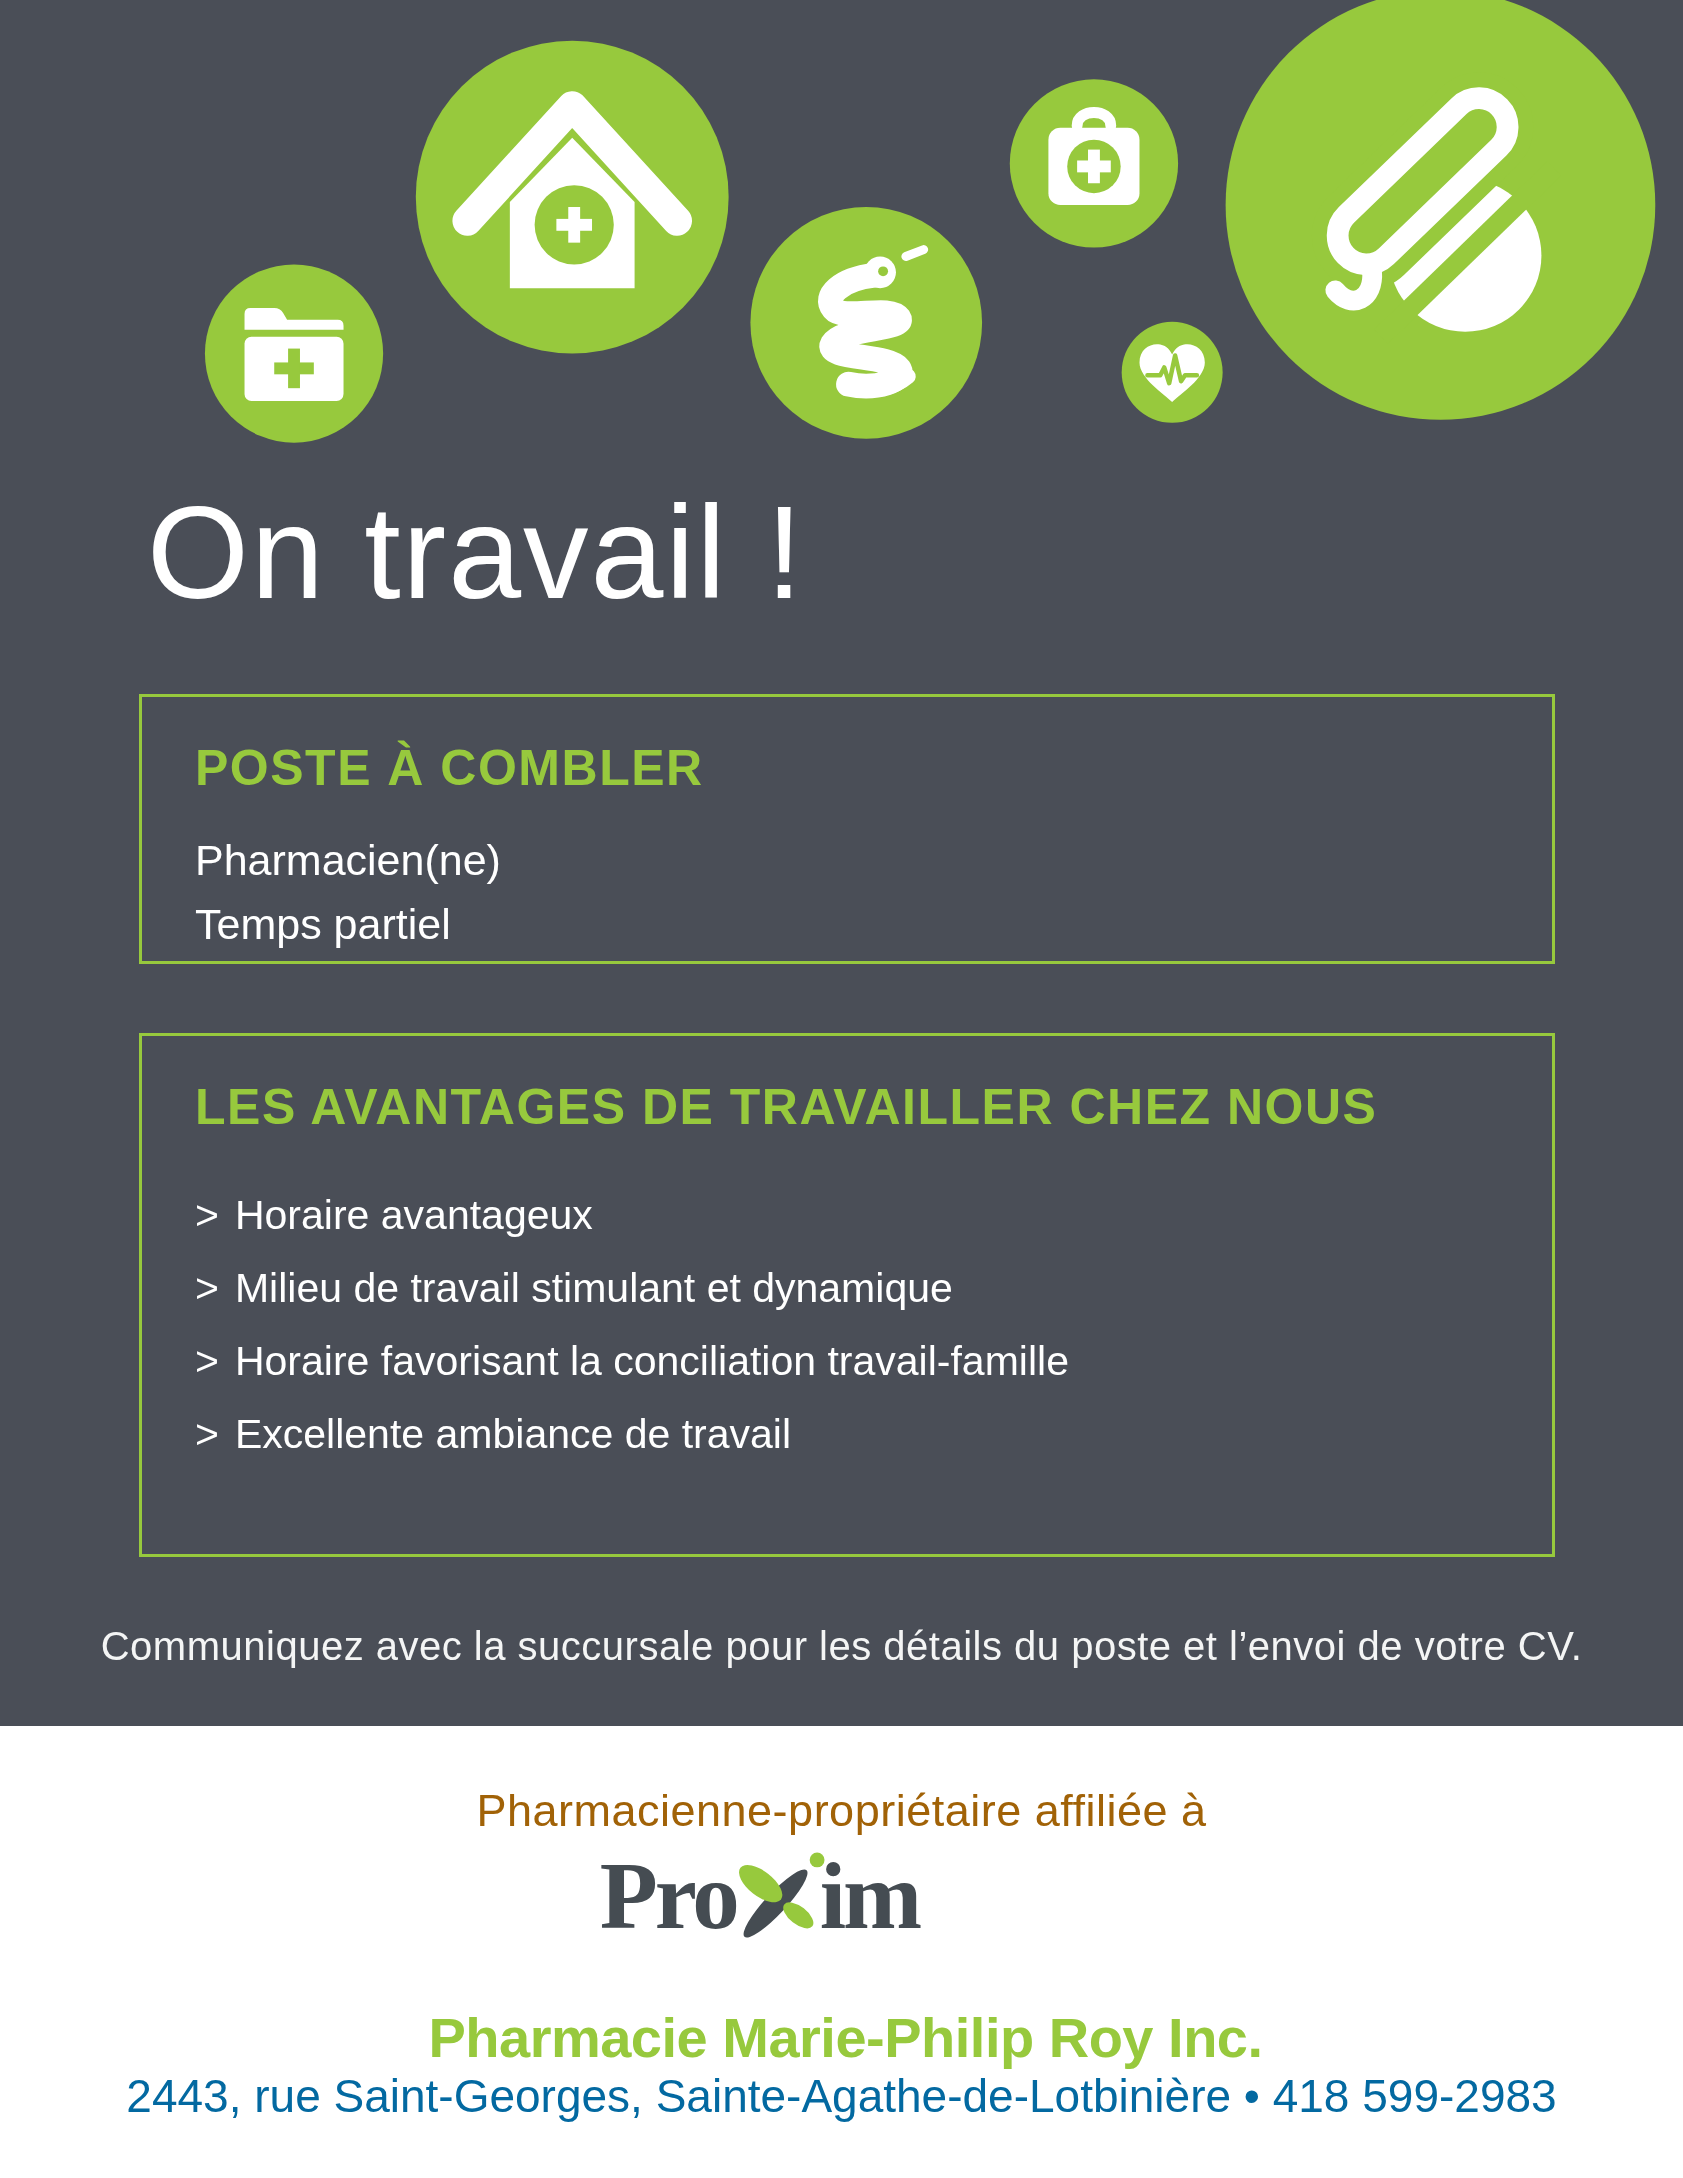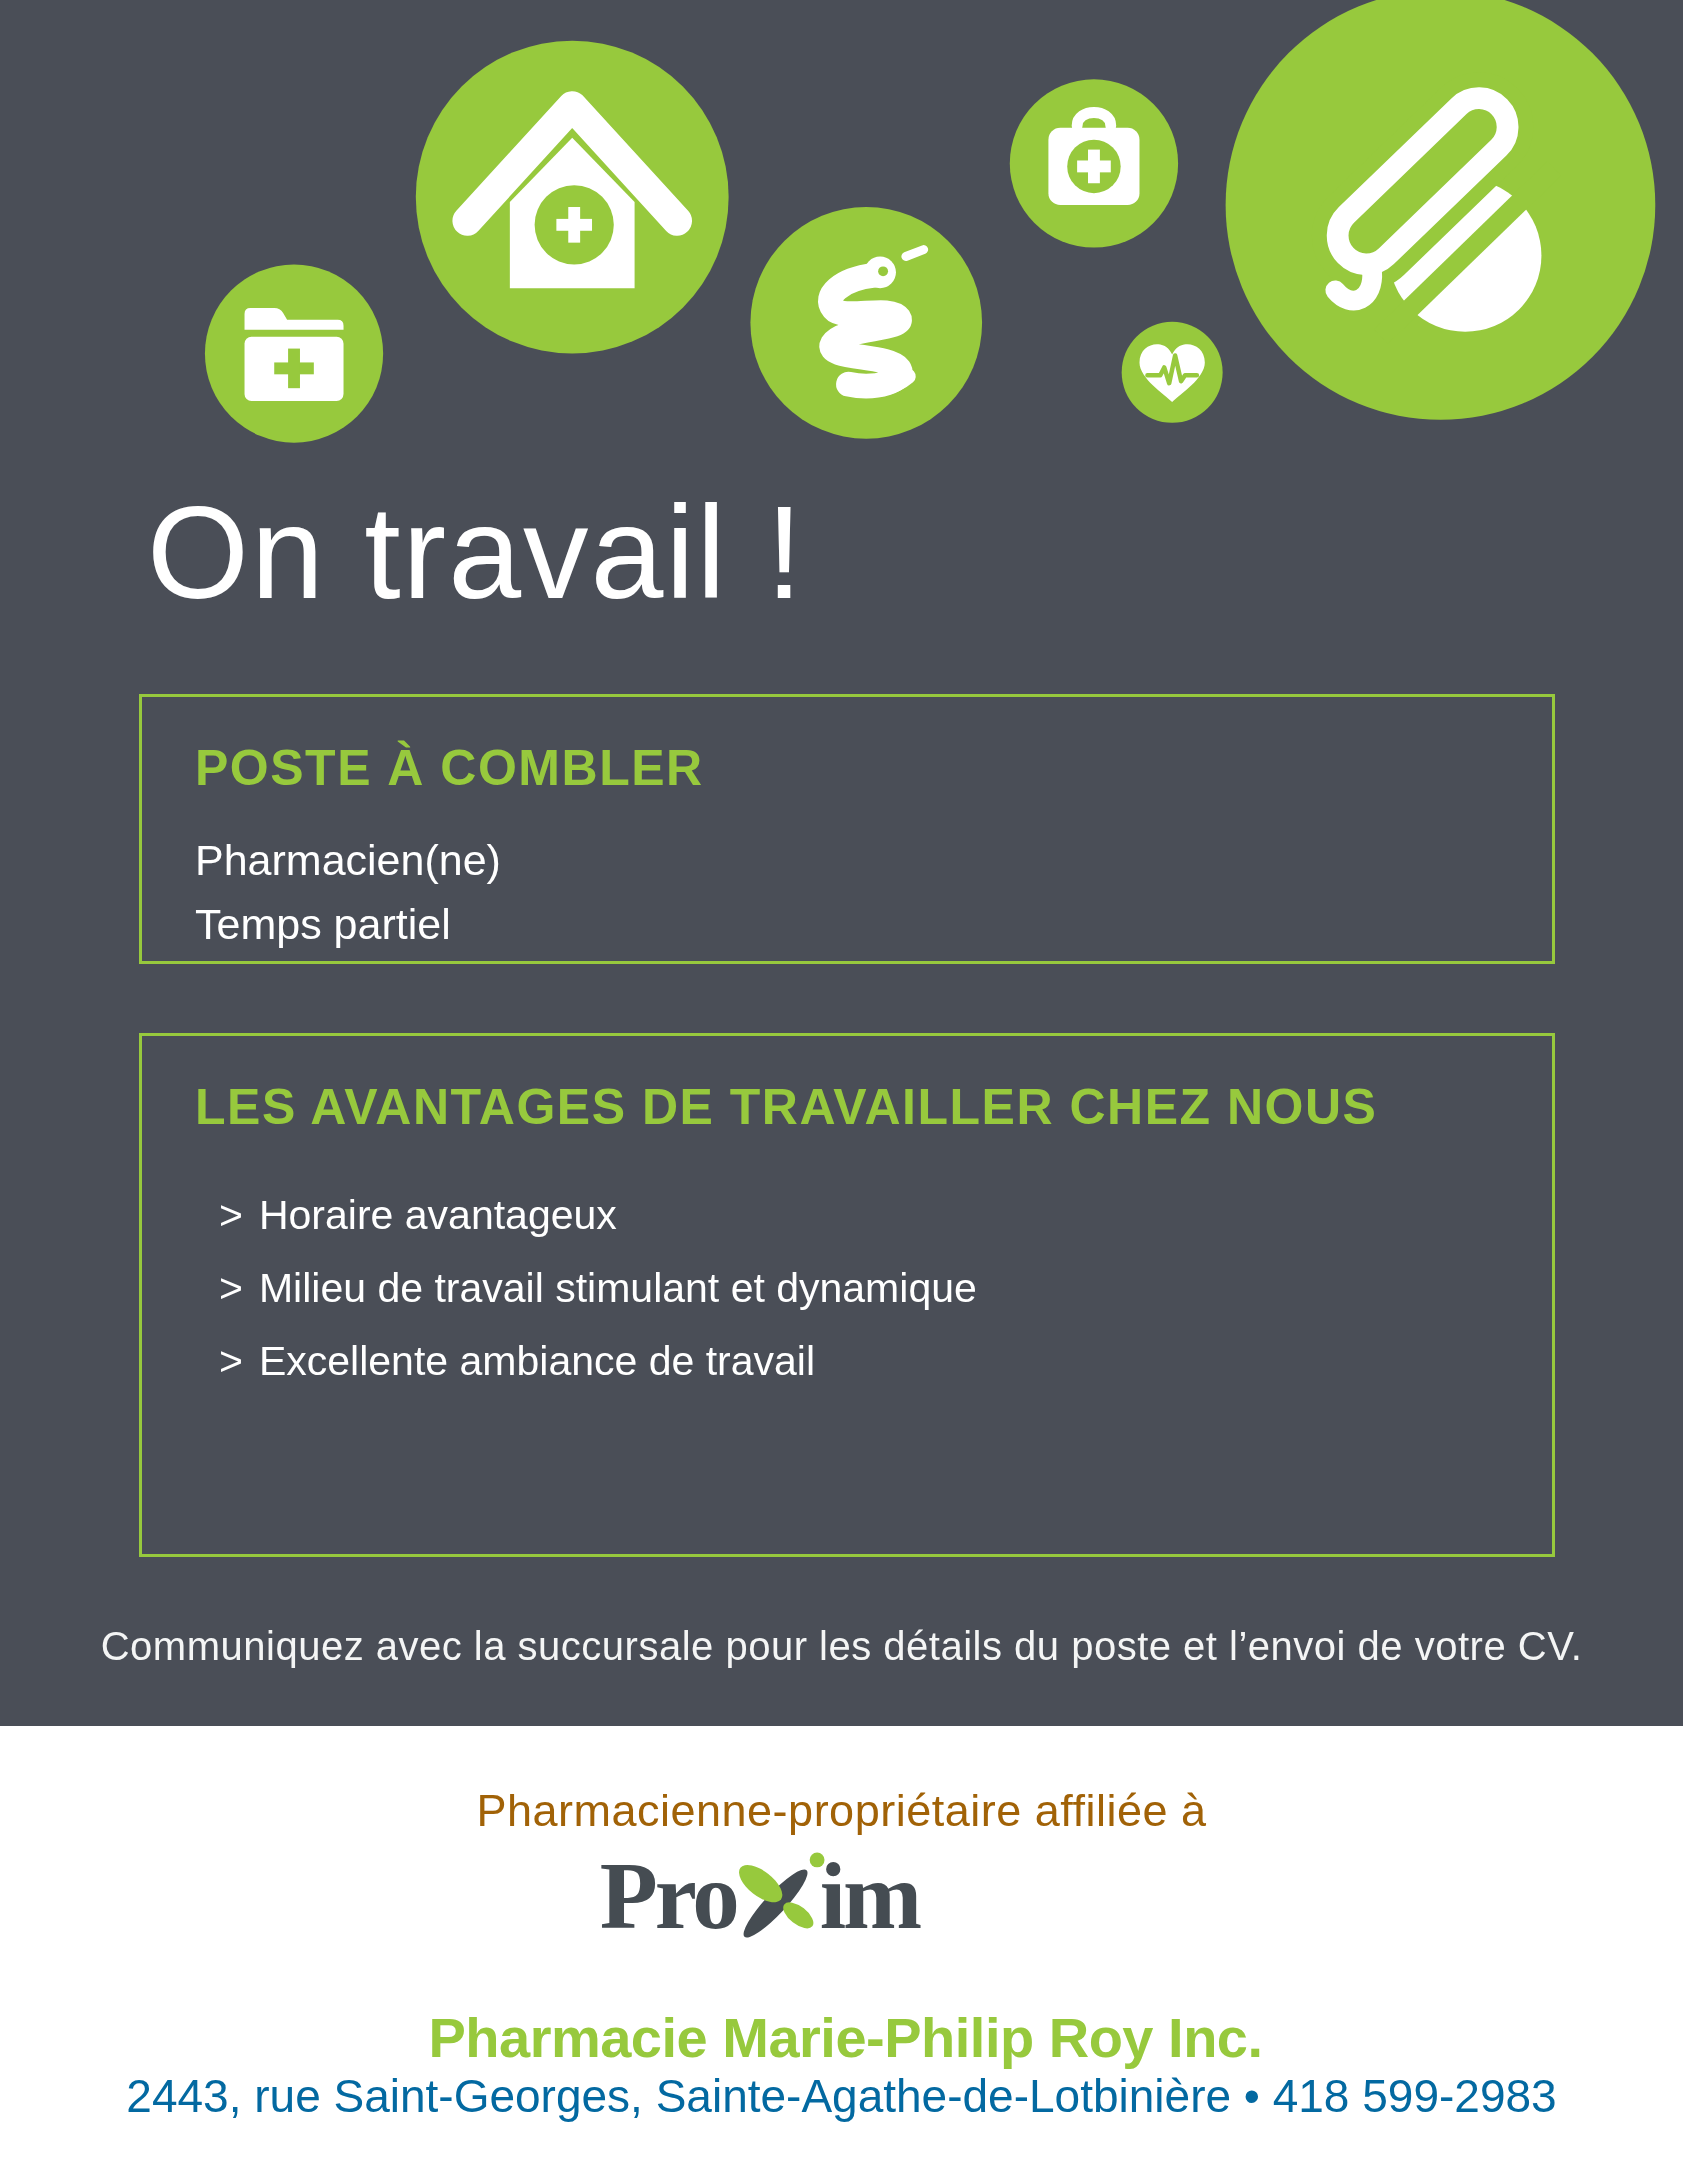--- a/index.html
+++ b/index.html
@@ -22,21 +22,21 @@
     border:3px solid #97C93D;padding:44px 40px 0 53px;
   }
   .box-position{top:694px;height:270px;}
   .box-advantages{top:1033px;height:524px;}
   .box-title{
     margin:0;font-size:50px;font-weight:bold;color:#97C93D;
     letter-spacing:1.5px;line-height:1.1;
   }
   .box-lines{margin-top:32px;}
   .box-line{font-size:43px;font-weight:300;color:#ffffff;line-height:64px;}
-  .adv-list{margin-top:44px;margin-left:24px;}
+  .adv-list{margin-top:44px;}
   .adv-item{font-size:41px;font-weight:300;color:#ffffff;line-height:73px;white-space:pre;}
   .adv-bullet{margin-right:16px;}
   .contact-note{
     position:absolute;left:0;top:1624px;width:1683px;text-align:center;
     font-size:40px;font-weight:300;color:#F4F5F5;letter-spacing:0.5px;
   }
   .light-section{
     position:absolute;left:0;top:1726px;width:1683px;height:452px;background:#ffffff;
   }
   .affiliation{
@@ -131,20 +131,21 @@
         <div class="box-line">Pharmacien(ne)</div>
         <div class="box-line">Temps partiel</div>
       </div>
     </div>
 
     <div class="green-box box-advantages">
       <h2 class="box-title">LES AVANTAGES DE TRAVAILLER CHEZ NOUS</h2>
       <div class="adv-list">
         <div class="adv-item"><span class="adv-bullet">&gt;</span><span>Horaire avantageux</span></div>
         <div class="adv-item"><span class="adv-bullet">&gt;</span><span>Milieu de travail stimulant et dynamique</span></div>
+        <div class="adv-item"><span class="adv-bullet">&gt;</span><span>Horaire favorisant la conciliation travail-famille</span></div>
         <div class="adv-item"><span class="adv-bullet">&gt;</span><span>Excellente ambiance de travail</span></div>
       </div>
     </div>
 
     <div class="contact-note">Communiquez avec la succursale pour les détails du poste et l’envoi de votre CV.</div>
   </div>
 
   <div class="light-section">
     <div class="affiliation">Pharmacienne-propriétaire affiliée à</div>
 

